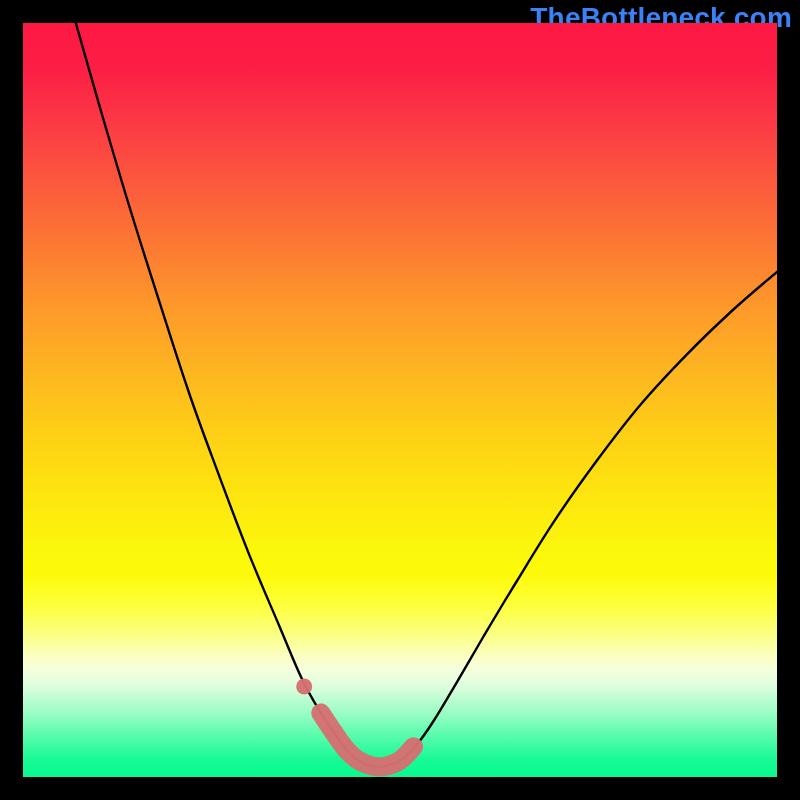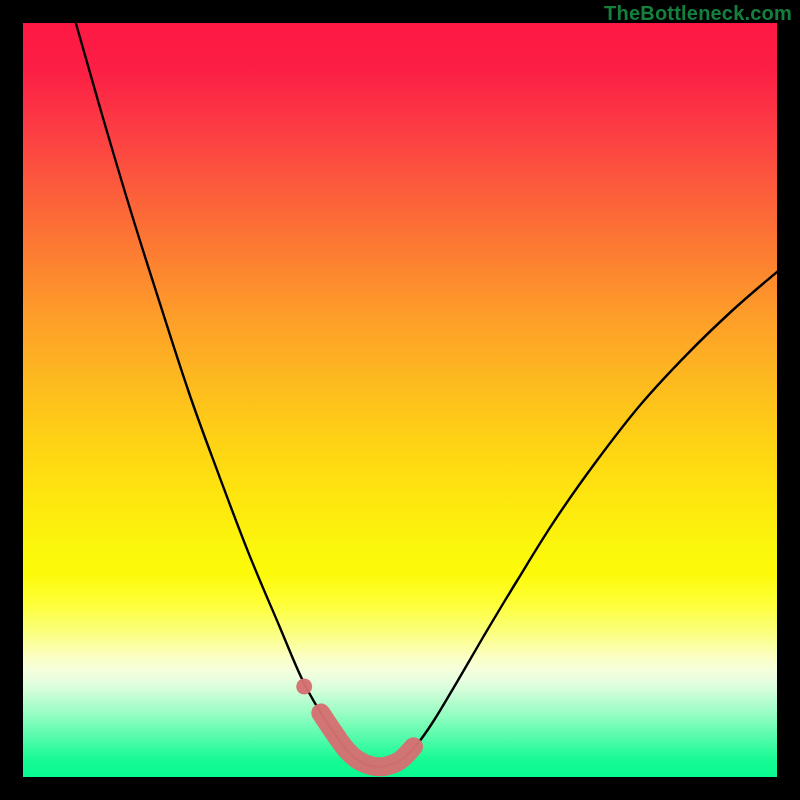--- a/index.html
+++ b/index.html
@@ -46,22 +46,22 @@
       #74fcb7 93.2%,
       #54fbab 94.8%,
       #34fb9f 96.3%,
       #16fa94 97.8%,
       #08fa90 100%);
   }
   .watermark {
     position: absolute;
     top: 2px;
     right: 8px;
-    color: #15803d;
-    font-size: 20px;
+    color: #3b82f6;
+    font-size: 28px;
     font-weight: 600;
     letter-spacing: 0.2px;
     font-family: Arial, Helvetica, sans-serif;
   }
   svg.curve {
     position: absolute;
     inset: 0;
     width: 754px;
     height: 754px;
   }

